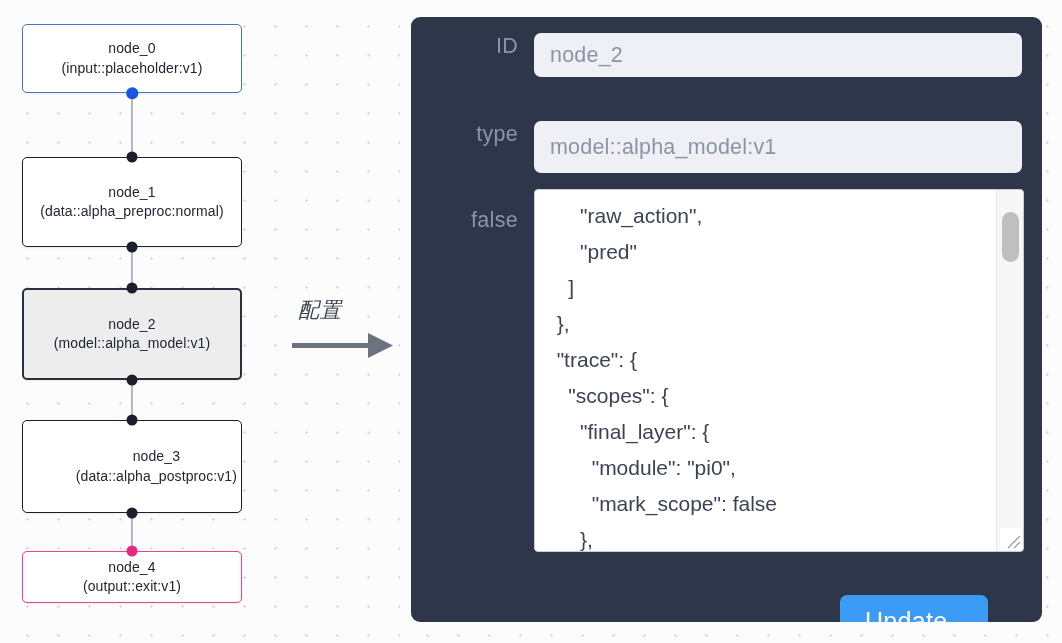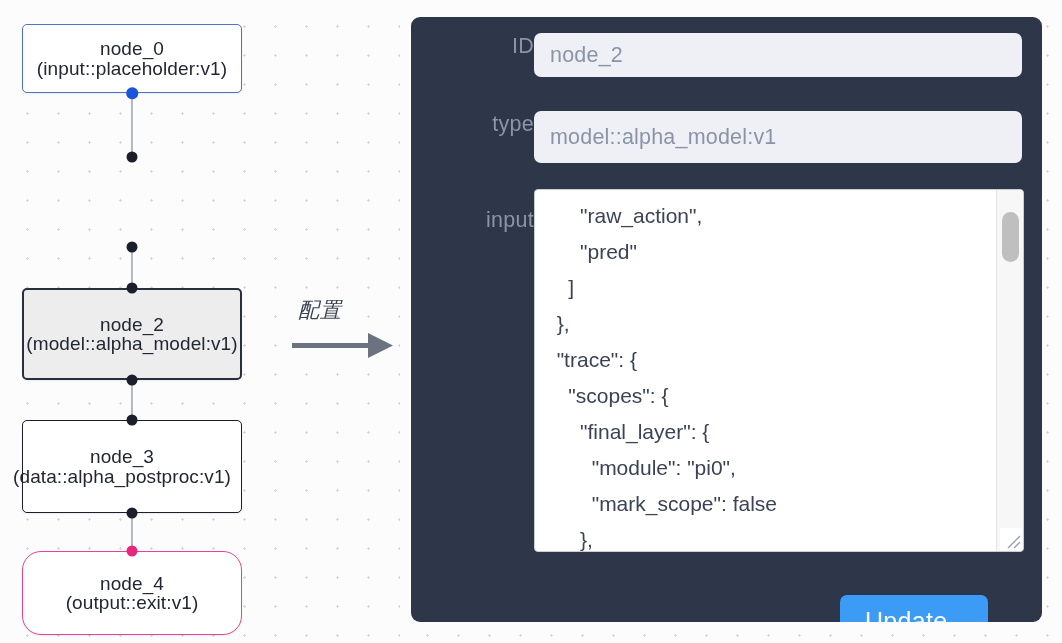--- a/index.html
+++ b/index.html
@@ -44,24 +44,24 @@
     position: absolute;
     box-sizing: border-box;
     background: #ffffff;
     border: 1.4px solid #1a1f2b;
     border-radius: 5px;
     display: flex;
     align-items: center;
     justify-content: center;
     text-align: center;
     color: #222733;
-    font-size: 19px;
+    font-size: 14px;
     line-height: 19.5px;
     letter-spacing: .1px;
-    padding: 2px 10px;
+    padding: 2px 4px;
     box-shadow: 0 1px 2px rgba(20,25,40,.07);
   }
   .node .nlabel { display: block; white-space: pre-line; }
   .node.input  { border: 1.5px solid #4d72c8; }
   .node.selected {
     background: #ededed;
     border: 2.2px solid #2a2f3d;
   }
   .node.output { border: 1.8px solid #e84393; }
 
@@ -113,39 +113,40 @@
     position: absolute;
     display: flex;
     align-items: flex-start;
   }
   .field-label {
     color: #8b94a6;
     font-size: 21.5px;
     line-height: 26px;
     text-align: right;
     width: 105px;
+    padding-right: 16px;
     box-sizing: border-box;
     letter-spacing: .3px;
   }
   .field-input {
     box-sizing: border-box;
     background: #eef0f5;
     border: none;
     border-radius: 7px;
     color: #8b94a6;
     font-size: 21.5px;
     font-family: "Liberation Sans", "DejaVu Sans", sans-serif;
     padding: 0 16px;
     letter-spacing: .2px;
     outline: none;
   }
 
   #row-id     { left: 18px; top: 16px; }
   #row-id .field-input { width: 488px; height: 44px; }
-  #row-type   { left: 18px; top: 94px; }
+  #row-type   { left: 18px; top: 104px; }
   #row-type .field-input { width: 488px; height: 52px; }
 
   #row-config { left: 18px; top: 172px; }
   #row-config .field-label { padding-top: 18px; }
 
   #config-box {
     position: relative;
     width: 490px;
     height: 363px;
     box-sizing: border-box;
@@ -225,38 +226,42 @@
   <div class="edge" style="left:132px; top:247px; height:41px;"></div>
   <div class="edge" style="left:132px; top:380px; height:40px;"></div>
   <div class="edge" style="left:132px; top:513px; height:38px;"></div>
 
   <div class="node input" style="left:22px; top:24px; width:220px; height:69px;">
     <span class="nlabel">node_0
 (input::placeholder:v1)</span>
   </div>
   <div class="handle blue" style="left:132px; top:93px;"></div>
 
+  <div class="node" style="left:22px; top:157px; width:220px; height:90px;">
+    <span class="nlabel">node_1
+(data::alpha_preproc:normal)</span>
+  </div>
   <div class="handle" style="left:132px; top:157px;"></div>
   <div class="handle" style="left:132px; top:247px;"></div>
 
   <div class="node selected" style="left:22px; top:288px; width:220px; height:92px;">
     <span class="nlabel">node_2
 (model::alpha_model:v1)</span>
   </div>
   <div class="handle" style="left:132px; top:288px;"></div>
   <div class="handle" style="left:132px; top:380px;"></div>
 
   <div class="node" style="left:22px; top:420px; width:220px; height:93px;justify-content:flex-end;">
     <span class="nlabel">node_3
 (data::alpha_postproc:v1)</span>
   </div>
   <div class="handle" style="left:132px; top:420px;"></div>
   <div class="handle" style="left:132px; top:513px;"></div>
 
-  <div class="node output" style="left:22px; top:551px; width:220px; height:84px;border-radius:19px;">
+  <div class="node output" style="left:22px; top:551px; width:220px; height:52px;">
     <span class="nlabel">node_4
 (output::exit:v1)</span>
   </div>
   <div class="handle pink" style="left:132px; top:551px;"></div>
 </div>
 
 <div id="arrow-group">
   <div id="arrow-label">配置</div>
   <svg id="arrow-svg" width="106" height="33" viewBox="0 0 106 33">
     <path d="M2 14 L78 14 L78 4 L103 16.5 L78 29 L78 19 L2 19 Z" fill="#6b7280"></path>
@@ -269,21 +274,21 @@
     <div class="field-label">ID</div>
     <input class="field-input" id="id-input" type="text" value="node_2" style="">
   </div>
 
   <div class="field-row" id="row-type">
     <div class="field-label">type</div>
     <input class="field-input" id="type-input" type="text" value="model::alpha_model:v1" style="">
   </div>
 
   <div class="field-row" id="row-config">
-    <div class="field-label">input</div>
+    <div class="field-label">false</div>
     <div id="config-box">
       <textarea id="config-text" spellcheck="false" style="">      "raw_action",
       "pred"
     ]
   },
   "trace": {
     "scopes": {
       "final_layer": {
         "module": "pi0",
         "mark_scope": false

